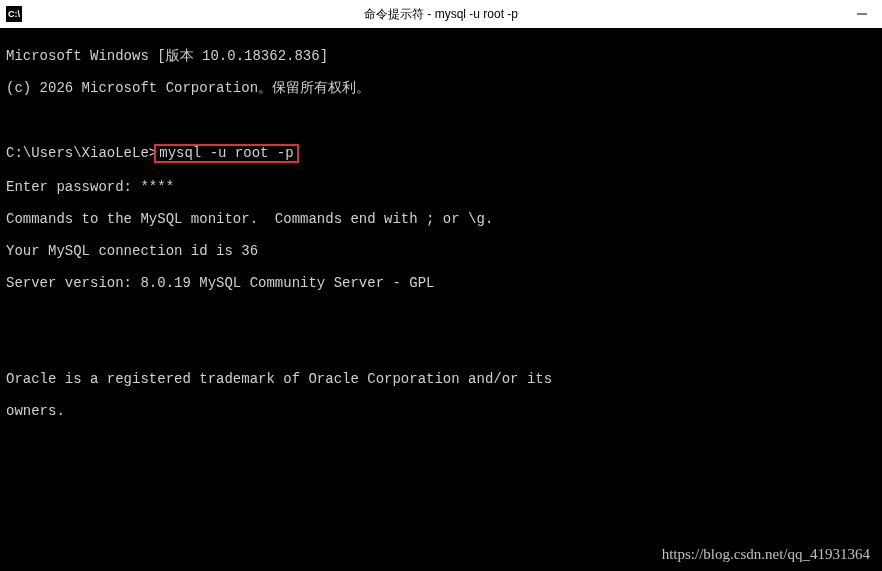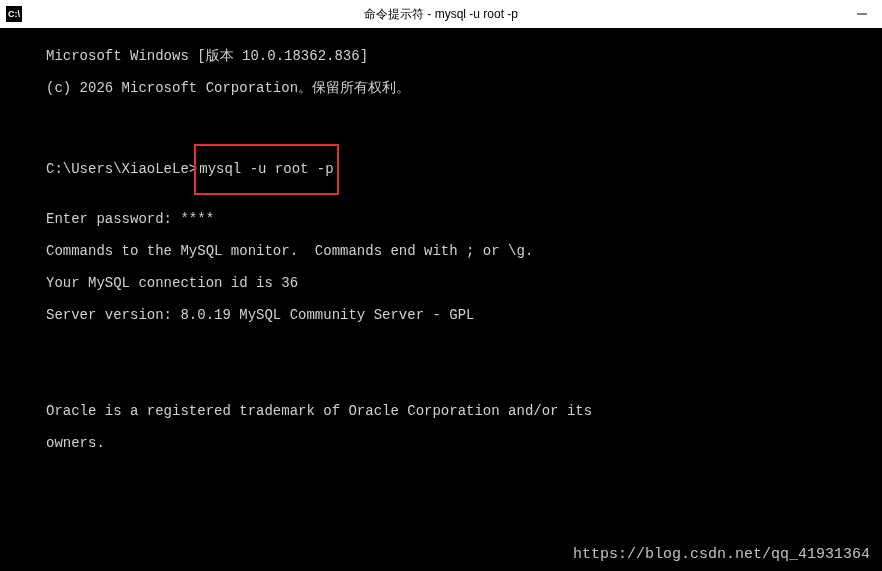--- a/index.html
+++ b/index.html
@@ -38,34 +38,34 @@
     .titlebar .title-text { flex: 1; text-align: center; }
     .titlebar .btns { display: flex; align-items: center; gap: 18px; margin-right: 6px; }
     .titlebar .win-btn { width: 16px; height: 16px; display: inline-flex; align-items: center; justify-content: center; cursor: pointer; }
     .titlebar .win-btn svg { width: 12px; height: 12px; }
     .terminal {
       padding: 4px 6px;
       line-height: 16px;
       white-space: pre;
       letter-spacing: 0;
     }
-    .terminal .line { min-height: 16px; margin-left: 40px; }
+    .terminal .line { min-height: 16px; }
     .highlight-box {
       display: inline-block;
       border: 2px solid #e03030;
-      padding: 16px 3px;
+      padding: 0 3px;
       margin-left: -3px;
       line-height: 15px;
     }
     .watermark {
       position: absolute;
       bottom: 8px;
       right: 12px;
       color: #ccc;
-      font-family: Liberation Mono, monospace;
+      font-family: Liberation Serif, serif;
       font-size: 15px;
       opacity: 0.95;
     }
   </style>
 </head>
 <body>
 
 <div class="titlebar">
   <span class="window-icon">C:\</span>
   <span class="title-text">命令提示符 - mysql  -u root -p</span>

